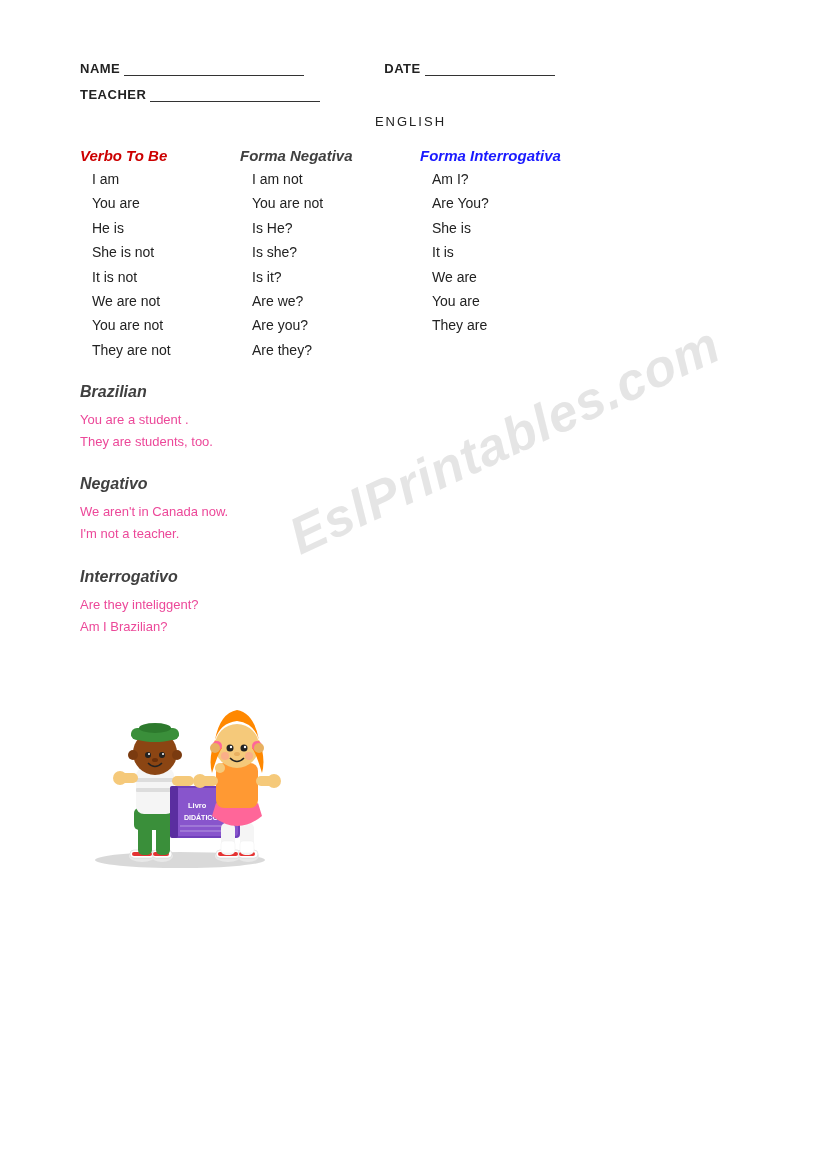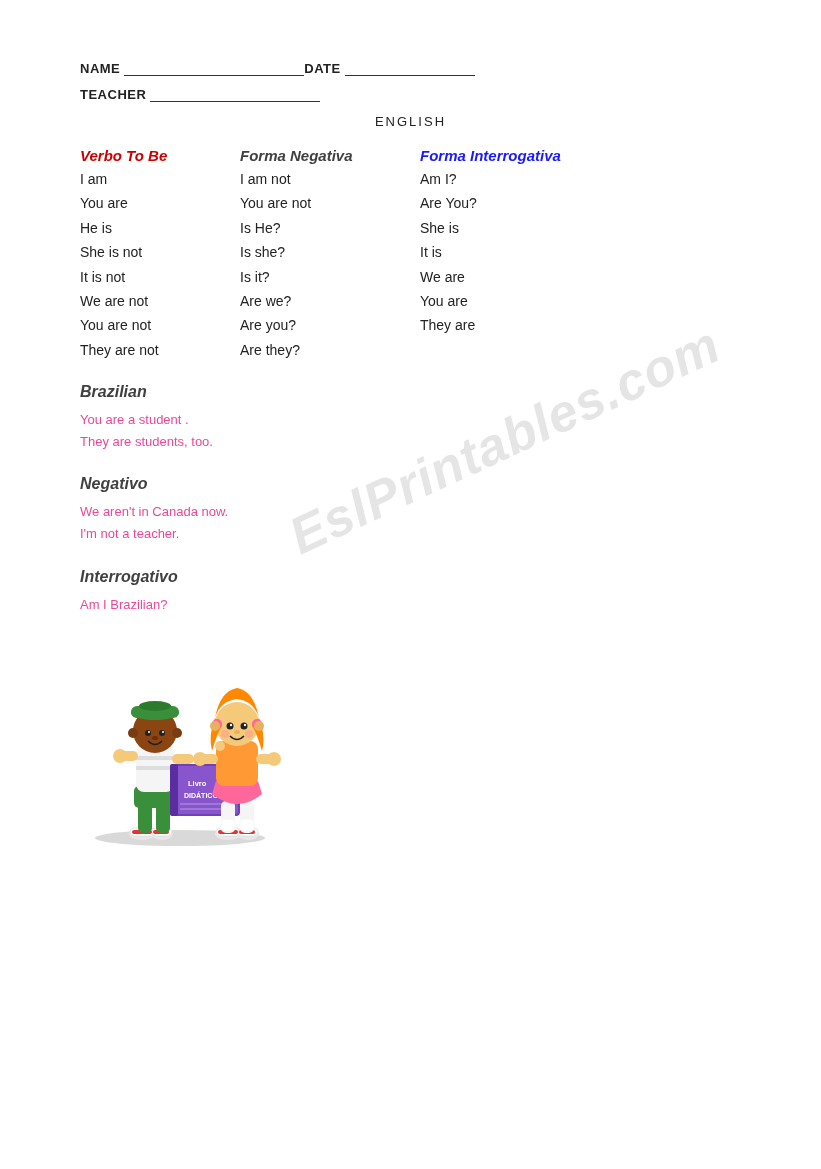--- a/index.html
+++ b/index.html
@@ -7,20 +7,21 @@
       background: #fff;
       font-family: Arial, sans-serif;
       font-size: 14px;
       color: #222;
       width: 821px;
       min-height: 1169px;
       padding: 60px 80px;
     }
     .header-fields {
       display: flex;
+      gap: 80px;
       margin-bottom: 10px;
     }
     .field-line {
       display: flex;
       align-items: flex-end;
       gap: 4px;
       font-size: 13px;
       letter-spacing: 0.5px;
     }
     .field-line .label {
@@ -56,20 +57,21 @@
     .col-dkblue { color: #1a1aff; }
     .verb-table-body {
       display: grid;
       grid-template-columns: 160px 180px 200px;
       row-gap: 2px;
     }
     .verb-table-body .cell {
       font-size: 14px;
       color: #222;
       line-height: 1.6;
+      margin-left: 12px;
     }
     .section-title {
       font-size: 16px;
       font-weight: bold;
       font-style: italic;
       margin-top: 22px;
       margin-bottom: 8px;
     }
     .section-content {
       font-size: 13px;
@@ -172,20 +174,21 @@
         <div>You are a student .</div>
         <div>They are students, too.</div>
       </div>
       <div class="section-title col-blue">Negativo</div>
       <div class="section-content">
         <div>We aren't in Canada now.</div>
         <div>I'm not a teacher.</div>
       </div>
       <div class="section-title col-blue">Interrogativo</div>
       <div class="section-content">
+        <div>Are they inteliggent?</div>
         <div>Am I Brazilian?</div>
       </div>
     </div>
 
   <div class="illustration">
     <svg class="illus-svg" viewBox="0 0 220 200" xmlns="http://www.w3.org/2000/svg">
 
       <ellipse cx="100" cy="192" rx="85" ry="8" fill="rgba(0,0,0,0.15)"></ellipse>
 
       <ellipse cx="62" cy="188" rx="13" ry="6" fill="#e8e8e8"></ellipse>

